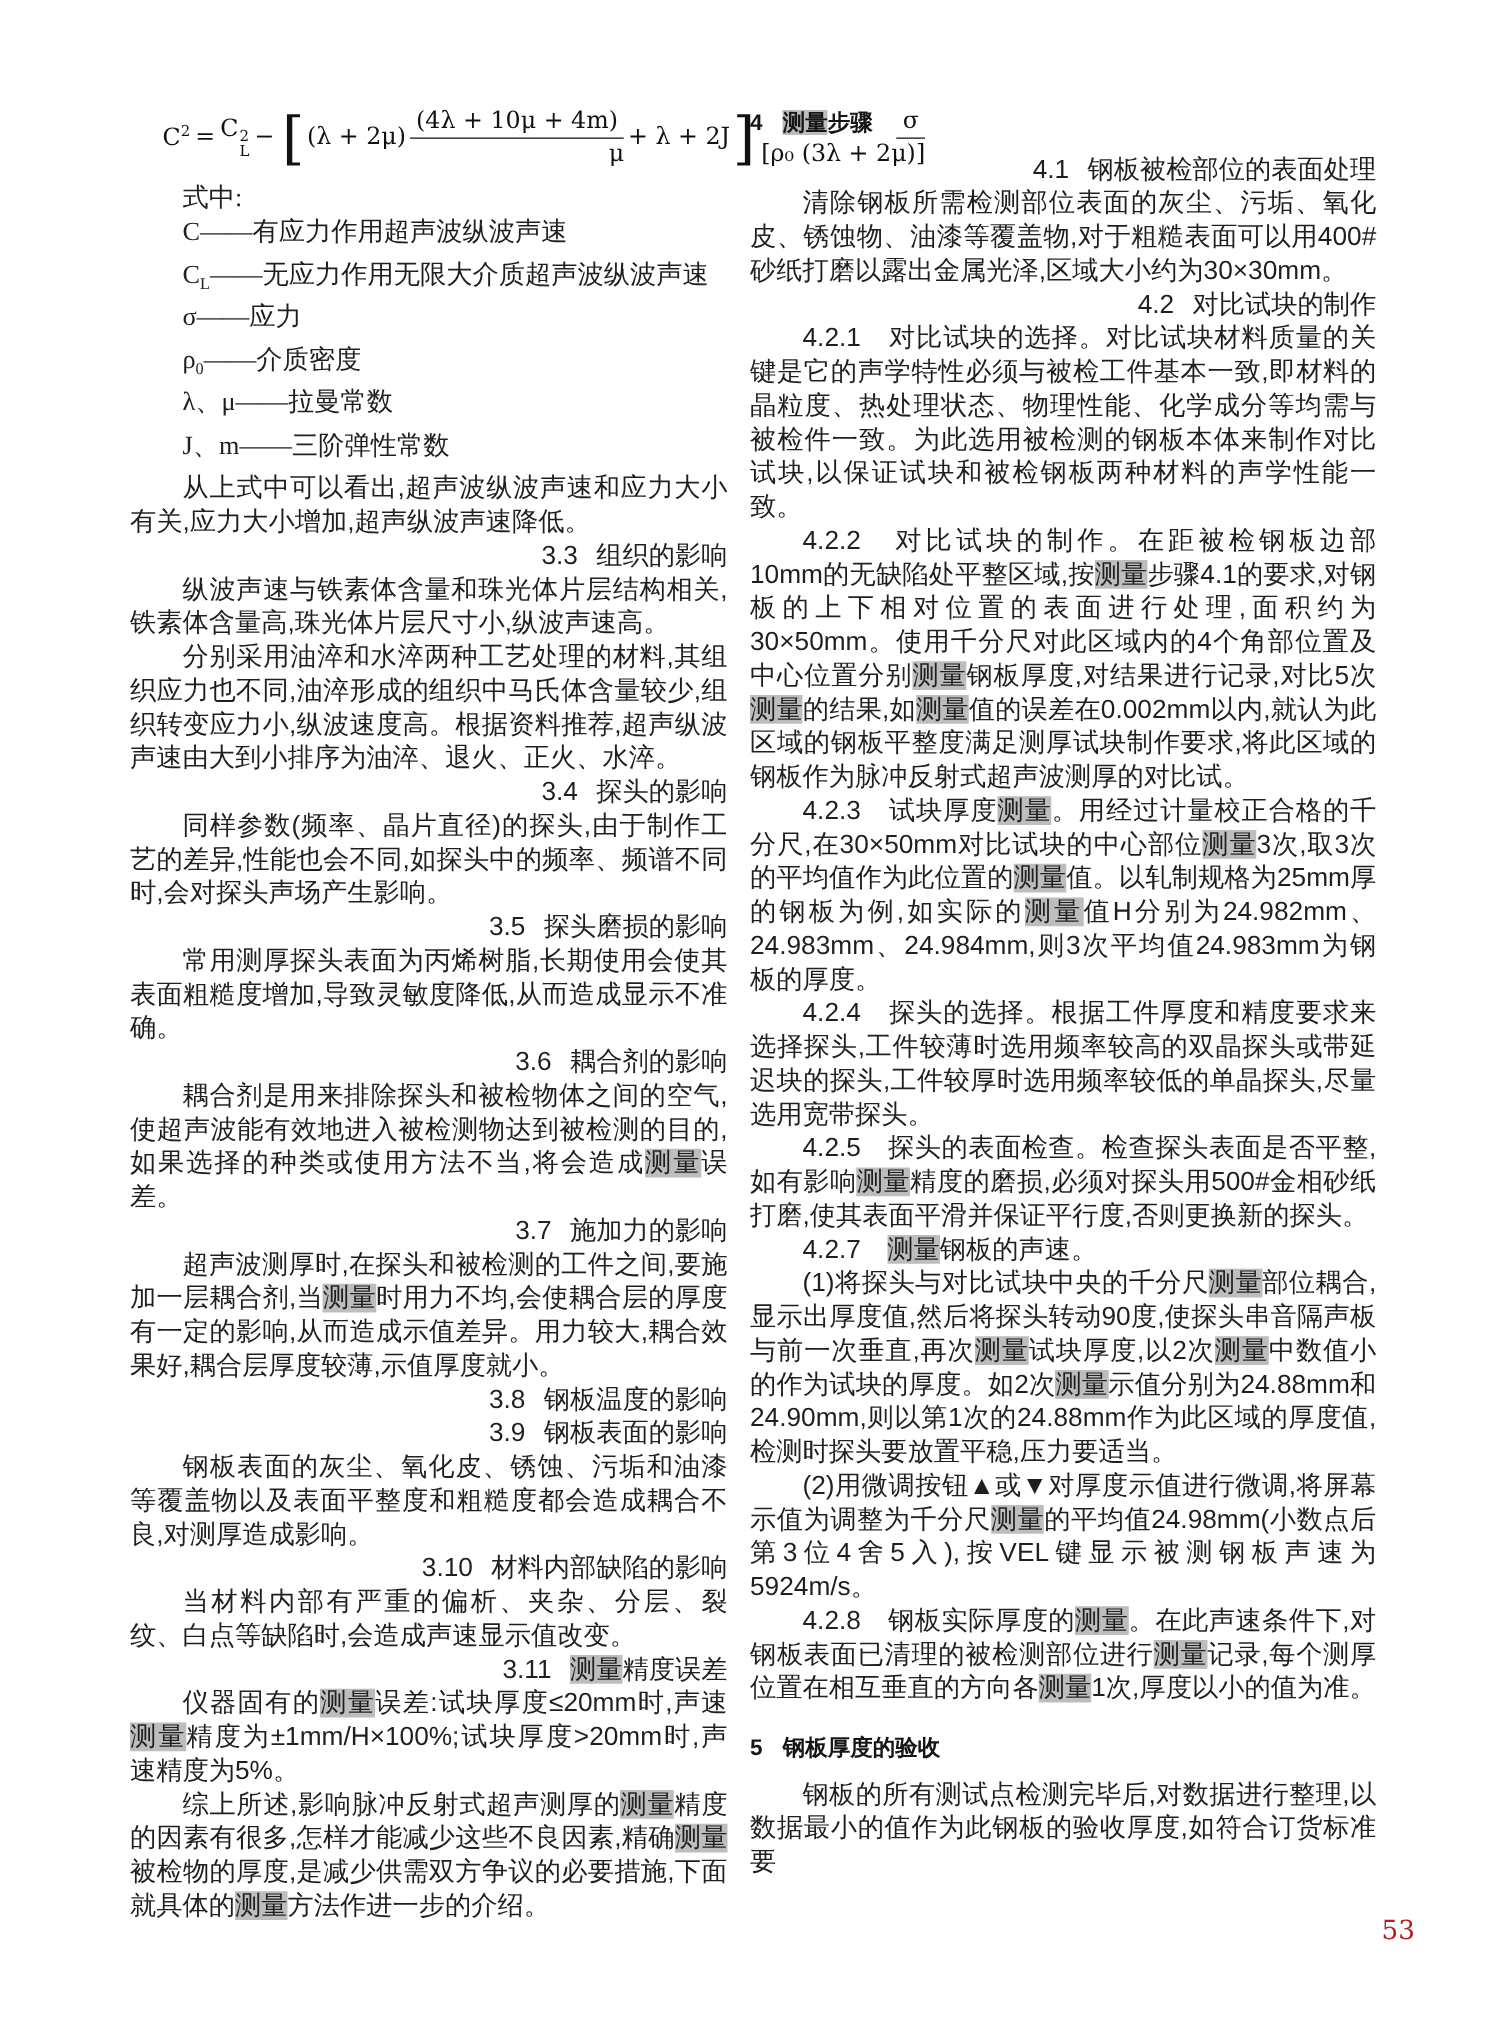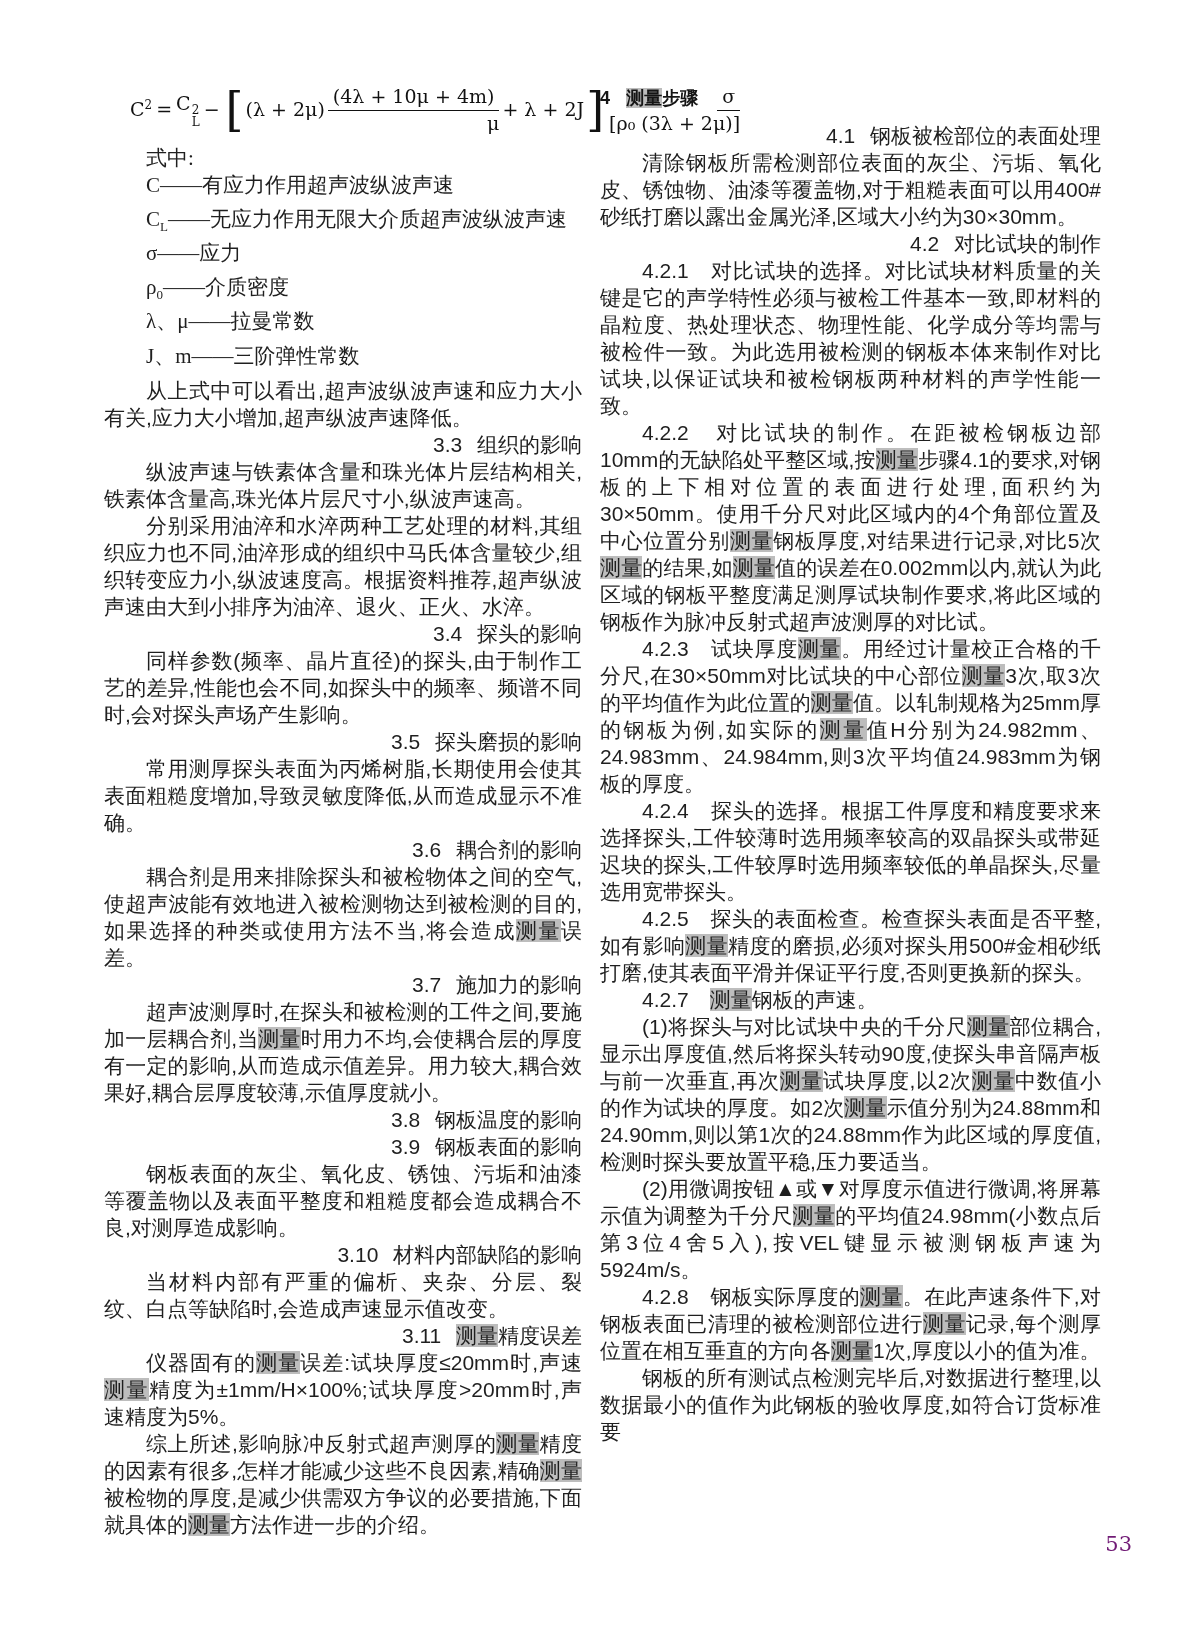--- a/index.html
+++ b/index.html
@@ -33,21 +33,21 @@
   .bigb{font-size:46px;font-weight:300;line-height:0.8;margin:0 2px;font-family:"DejaVu Serif",serif;color:#111;}
   .ss{display:inline-flex;flex-direction:column;align-items:flex-start;font-size:12px;line-height:1;margin-left:1px;vertical-align:-0.35em;}
   .ss .t,.ss .b{display:block;}
   .op{margin:0 4px;}
   
   .defs{margin:0;}
   .defline{text-indent:2em;text-align:left;font-family:Liberation Serif, serif;}
   .defline sub{font-size:13px;}
   .pageno{
     position:absolute;top:1532px;right:68px;
-    font-family:"DejaVu Serif","Liberation Serif",serif;font-size:21px;color:#701a75;margin-left:44px;
+    font-family:"DejaVu Serif","Liberation Serif",serif;font-size:21px;color:#b91c1c;margin-left:44px;
   }
 </style>
 </head>
 <body>
 
 <div class="page">
   <div class="cols">
 
     <div class="col left">
 
@@ -112,19 +112,20 @@
       <h3 class="sub"><span class="num3">4.2</span><span>对比试块的制作</span></h3>
       <p class="para">4.2.1　对比试块的选择。对比试块材料质量的关键是它的声学特性必须与被检工件基本一致,即材料的晶粒度、热处理状态、物理性能、化学成分等均需与被检件一致。为此选用被检测的钢板本体来制作对比试块,以保证试块和被检钢板两种材料的声学性能一致。</p>
       <p class="para">4.2.2　对比试块的制作。在距被检钢板边部10mm的无缺陷处平整区域,按<mark>测量</mark>步骤4.1的要求,对钢板的上下相对位置的表面进行处理,面积约为30×50mm。使用千分尺对此区域内的4个角部位置及中心位置分别<mark>测量</mark>钢板厚度,对结果进行记录,对比5次<mark>测量</mark>的结果,如<mark>测量</mark>值的误差在0.002mm以内,就认为此区域的钢板平整度满足测厚试块制作要求,将此区域的钢板作为脉冲反射式超声波测厚的对比试。</p>
       <p class="para">4.2.3　试块厚度<mark>测量</mark>。用经过计量校正合格的千分尺,在30×50mm对比试块的中心部位<mark>测量</mark>3次,取3次的平均值作为此位置的<mark>测量</mark>值。以轧制规格为25mm厚的钢板为例,如实际的<mark>测量</mark>值H分别为24.982mm、24.983mm、24.984mm,则3次平均值24.983mm为钢板的厚度。</p>
       <p class="para">4.2.4　探头的选择。根据工件厚度和精度要求来选择探头,工件较薄时选用频率较高的双晶探头或带延迟块的探头,工件较厚时选用频率较低的单晶探头,尽量选用宽带探头。</p>
       <p class="para">4.2.5　探头的表面检查。检查探头表面是否平整,如有影响<mark>测量</mark>精度的磨损,必须对探头用500#金相砂纸打磨,使其表面平滑并保证平行度,否则更换新的探头。</p>
       <p class="para">4.2.7　<mark>测量</mark>钢板的声速。</p>
       <p class="para">(1)将探头与对比试块中央的千分尺<mark>测量</mark>部位耦合,显示出厚度值,然后将探头转动90度,使探头串音隔声板与前一次垂直,再次<mark>测量</mark>试块厚度,以2次<mark>测量</mark>中数值小的作为试块的厚度。如2次<mark>测量</mark>示值分别为24.88mm和24.90mm,则以第1次的24.88mm作为此区域的厚度值,检测时探头要放置平稳,压力要适当。</p>
       <p class="para">(2)用微调按钮▲或▼对厚度示值进行微调,将屏幕示值为调整为千分尺<mark>测量</mark>的平均值24.98mm(小数点后第3位4舍5入),按VEL键显示被测钢板声速为5924m/s。</p>
       <p class="para">4.2.8　钢板实际厚度的<mark>测量</mark>。在此声速条件下,对钢板表面已清理的被检测部位进行<mark>测量</mark>记录,每个测厚位置在相互垂直的方向各<mark>测量</mark>1次,厚度以小的值为准。</p>
+      <h2 class="major"><span class="num2">5</span><span>钢板厚度的验收</span></h2>
       <p class="para">钢板的所有测试点检测完毕后,对数据进行整理,以数据最小的值作为此钢板的验收厚度,如符合订货标准要</p>
     </div>
 
   </div>
 
   <div class="pageno">53</div>
 </div>
 
 </body></html>

